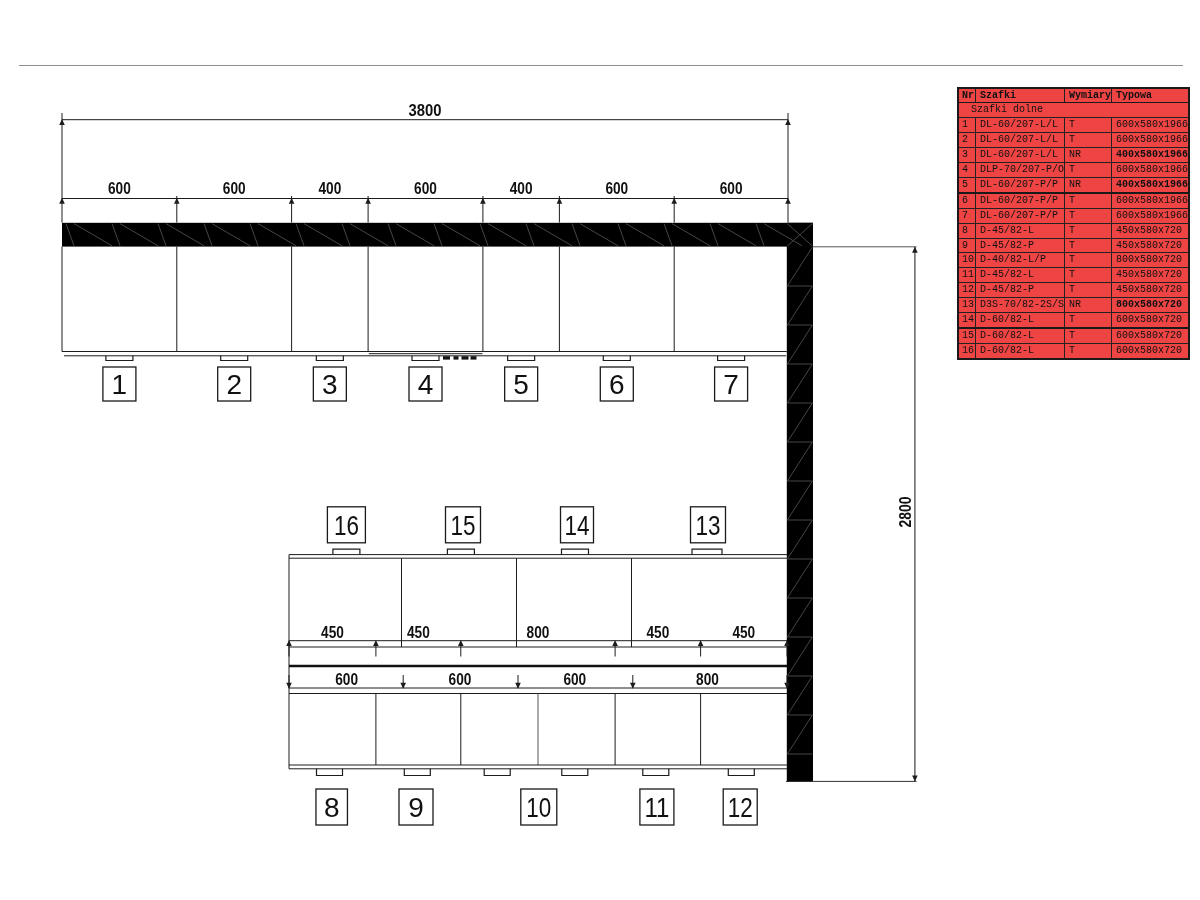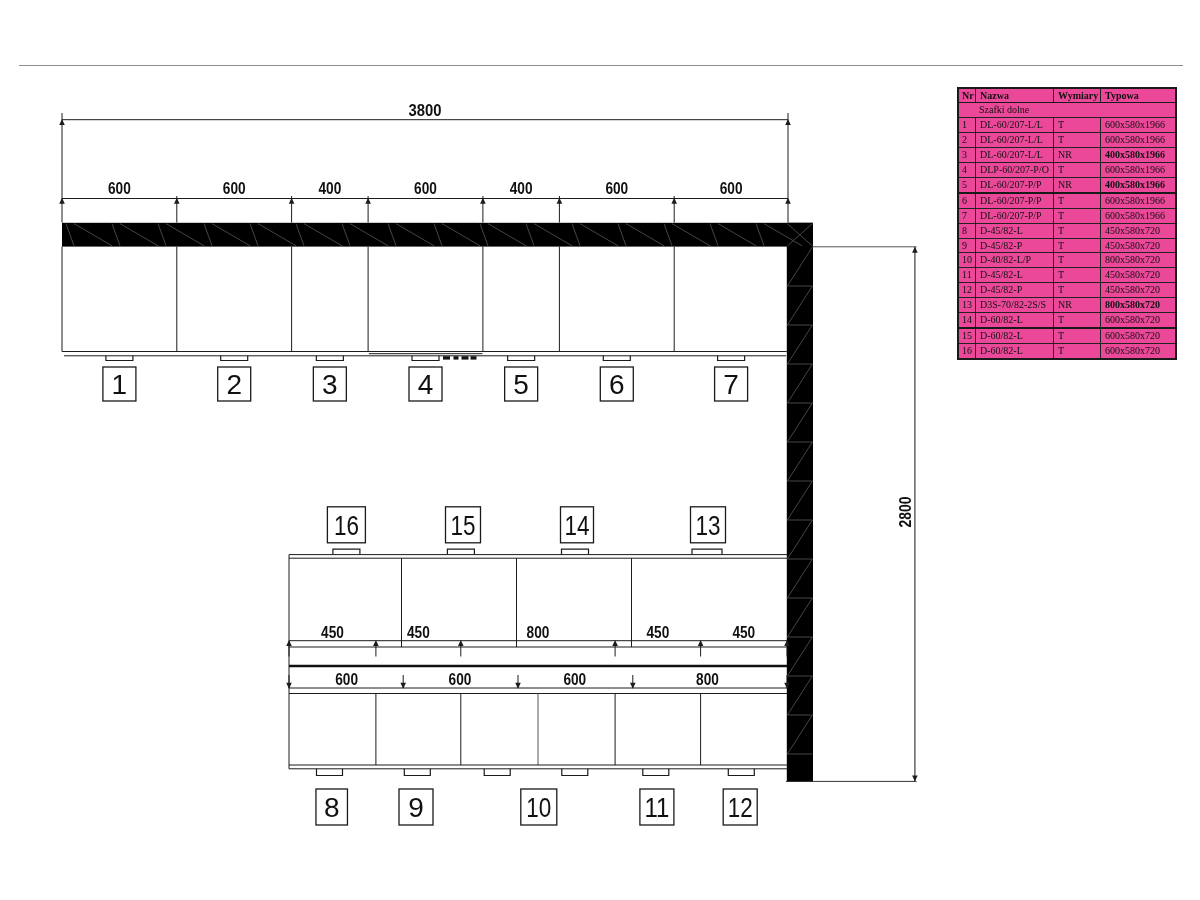--- a/index.html
+++ b/index.html
@@ -1,18 +1,18 @@
 <!DOCTYPE html>
 <html><head><meta charset="utf-8">
 <style>
 html,body{margin:0;padding:0;background:#fff;width:1200px;height:900px;overflow:hidden}
 #page{position:relative;width:1200px;height:900px;font-family:"Liberation Sans",sans-serif}
 svg text{font-family:"Liberation Sans",sans-serif;fill:#111}
 #tbl{position:absolute;left:957px;top:86.5px;border-collapse:collapse;table-layout:fixed;
- font-family:Liberation Serif, serif;font-size:10px;color:#111;background:#ec4899}
+ font-family:Liberation Mono, monospace;font-size:10px;color:#111;background:#ef4444}
 #tbl td,#tbl th{border:1px solid #222;padding:0 0 0 4px;height:13.9px;line-height:13.9px;
  white-space:nowrap;overflow:hidden;font-weight:normal;text-align:left}
 #tbl{border:2px solid #1a1a1a}
 #tbl tr.hd th{font-weight:bold;border-bottom:1.5px solid #1a1a1a}
 #tbl tr.tk td{border-bottom:2px solid #1a1a1a}
 #tbl .c1{width:13px;padding-left:3px}
 #tbl .c2{width:73px}
 #tbl .c3{width:42px}
 #tbl .c4{width:70px}
 </style></head>
@@ -226,26 +226,26 @@
 <line x1="786" y1="781.4" x2="916.5" y2="781.4" stroke="#333" stroke-width="1"></line>
 <line x1="914.9" y1="246.8" x2="914.9" y2="781.4" stroke="#4a4a4a" stroke-width="1.3"></line>
 <path d="M912.1 252.79999999999998 L914.9 246.79999999999998 L917.6999999999999 252.79999999999998 Z" fill="#1c1c1c"></path>
 <path d="M912.1 775.4 L914.9 781.4 L917.6999999999999 775.4 Z" fill="#1c1c1c"></path>
 <text x="911" y="512" text-anchor="middle" font-size="16" font-weight="bold" textLength="31" lengthAdjust="spacingAndGlyphs" transform="rotate(-90 911 512)">2800</text>
 </svg>
 <table id="tbl">
 <tbody>
         <tr class="hd">
           <th class="c1">Nr</th>
-          <th class="c2">Nazwa</th>
+          <th class="c2">Szafki</th>
           <th class="c3">Wymiary</th>
           <th class="c4">Typowa</th>
         </tr>
 <tr>
-          <td colspan="4" style="padding-left:20px">Szafki dolne</td>
+          <td colspan="4" style="padding-left:12px">Szafki dolne</td>
         </tr>
 <tr>
           <td class="c1">1</td>
           <td class="c2">DL-60/207-L/L</td>
           <td class="c3">T</td>
           <td class="c4">600x580x1966</td>
         </tr>
 <tr>
           <td class="c1">2</td>
           <td class="c2">DL-60/207-L/L</td>
@@ -253,21 +253,21 @@
           <td class="c4">600x580x1966</td>
         </tr>
 <tr>
           <td class="c1">3</td>
           <td class="c2">DL-60/207-L/L</td>
           <td class="c3">NR</td>
           <td class="c4" style="font-weight:bold">400x580x1966</td>
         </tr>
 <tr>
           <td class="c1">4</td>
-          <td class="c2">DLP-60/207-P/O</td>
+          <td class="c2">DLP-70/207-P/O</td>
           <td class="c3">T</td>
           <td class="c4">600x580x1966</td>
         </tr>
 <tr class="tk">
           <td class="c1">5</td>
           <td class="c2">DL-60/207-P/P</td>
           <td class="c3">NR</td>
           <td class="c4" style="font-weight:bold">400x580x1966</td>
         </tr>
 <tr>

